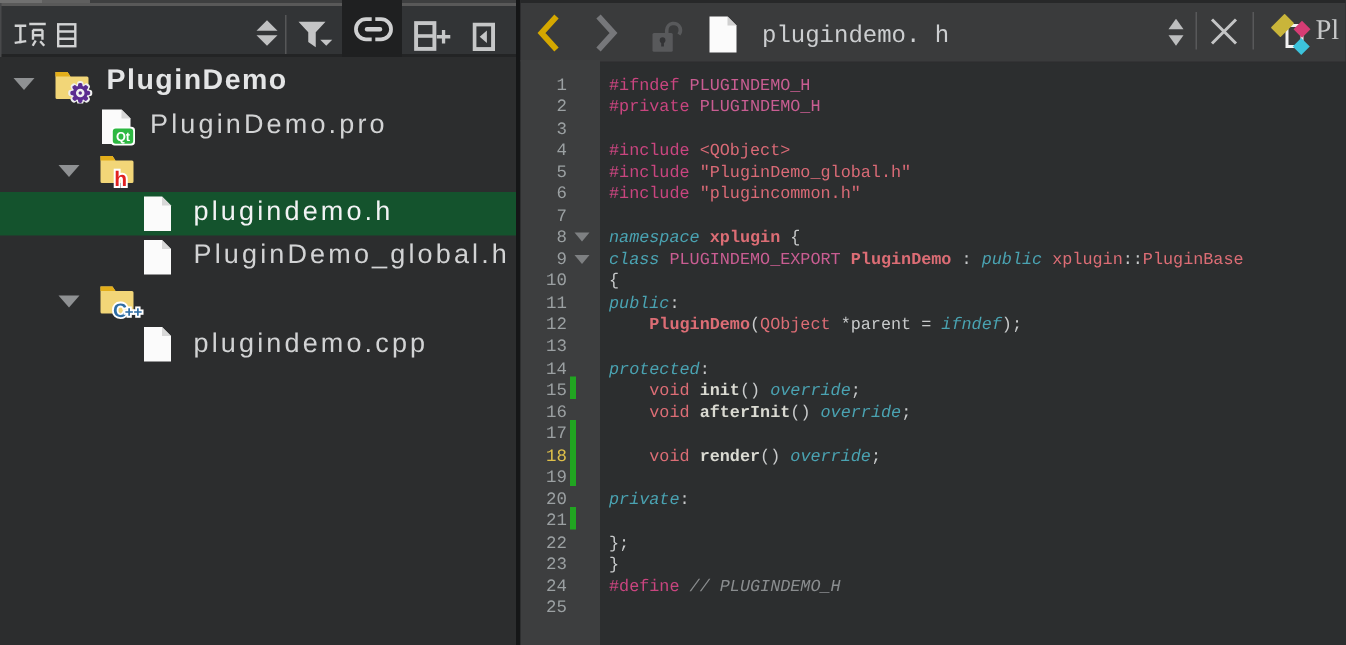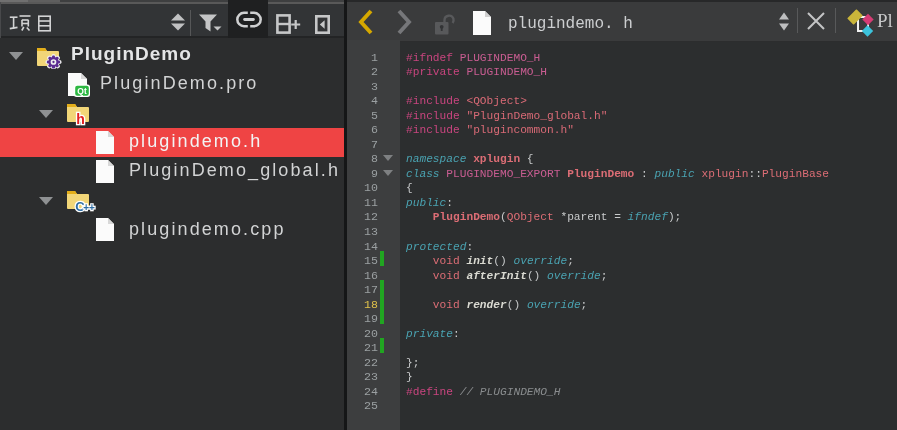--- a/index.html
+++ b/index.html
@@ -5,40 +5,40 @@
   * { margin:0; padding:0; box-sizing:border-box; }
   html,body { width:897px; height:430px; overflow:hidden; background:#2c2d2e; font-family:"Liberation Sans", sans-serif; }
   .abs { position:absolute; }
   
   #leftpanel { position:absolute; left:0; top:0; width:345px; height:430px; background:#2c2d2e; }
   #ltoolbar { position:absolute; left:0; top:0; width:344px; height:38px; background:#323436; border-bottom:2px solid #232425; }
   .toplight { position:absolute; top:0; height:2px; }
   
   .row { position:absolute; left:0; width:345px; height:29px; }
   .rowtxt { position:absolute; color:#d2d3d4; font-size:18px; letter-spacing:2.1px; top:50%; transform:translateY(-54%); white-space:nowrap; }
-  .sel { background:#ef4444; }
+  .sel { background:#14532d; }
   .caret { position:absolute; width:0; height:0; border-left:7px solid transparent; border-right:7px solid transparent; border-top:8px solid #8f9193; top:50%; margin-top:-3.5px; }
   
   #split { position:absolute; left:344px; top:0; width:3px; height:430px; background:#151617; }
   
   #etoolbar { position:absolute; left:347px; top:0; width:550px; height:41px; background:#3a3b3c; }
   #gutter { position:absolute; left:347px; top:40px; width:53px; height:390px; background:#3d3e3f; }
   #editor { position:absolute; left:400px; top:42px; width:497px; height:388px; background:#2c2e2f; }
   #lnums { position:absolute; left:347px; top:50.8px; width:31px; text-align:right; white-space:pre;
            font-family:"Liberation Mono", monospace; font-size:11.6px; line-height:14.52px; color:#9ba0a2; }
   #code { position:absolute; left:406px; top:50.8px; font-family:"Liberation Mono", monospace;
           font-size:11.2px; line-height:14.52px; color:#c8cacb; white-space:pre; }
   .gbar { position:absolute; left:380px; width:4px; background:#21a521; }
   .fold { position:absolute; left:383px; width:0; height:0; border-left:5px solid transparent; border-right:5px solid transparent; border-top:6px solid #7e8082; }
   .pp  { color:#c9457f; }
   .mac { color:#c95d92; }
   .str { color:#d96a76;text-align:center; }
   .typ { color:#dc6d75; }
   .kw  { color:#4aa3b2; font-style:italic; }
-  .fn  { color:#dadad2; font-weight:bold; font-style:italic; }
+  .fn  { color:#dadad2; font-weight:bold; }
   .cmt { color:#8a8d8f; font-style:italic;margin-top:42px; }
   .b   { font-weight:bold; }
   .cur { color:#dfc04a; }
 </style>
 </head>
 <body>
 
 <div id="leftpanel"></div>
 <div id="ltoolbar"></div>
 <div class="toplight" style="left:0;width:28px;background:#707070;"></div>

